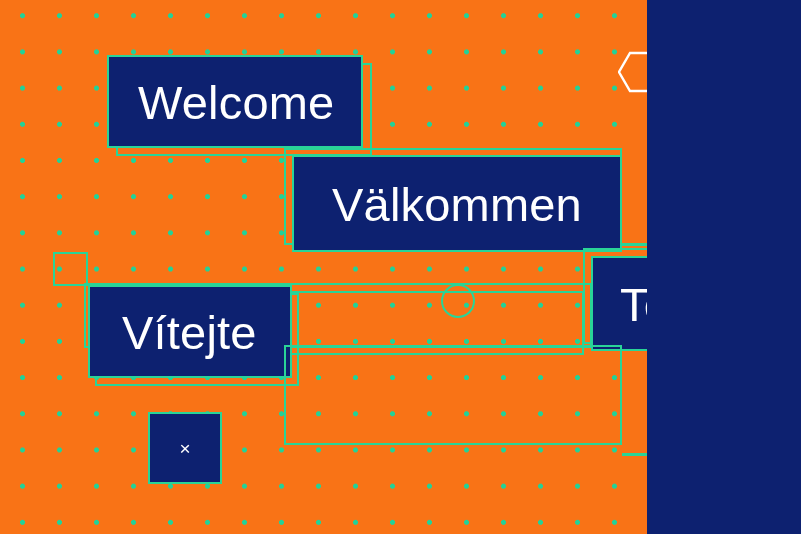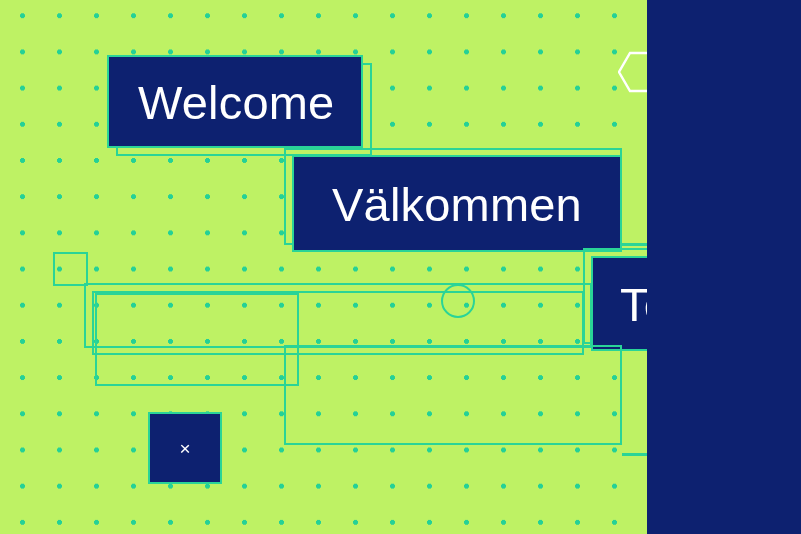--- a/index.html
+++ b/index.html
@@ -5,21 +5,21 @@
   html,body{margin:0;padding:0;}
   body{
     background:#0d2170;
     font-family:"Liberation Sans", sans-serif;
   }
   #stage{
     position:relative;
     width:647px;
     height:534px;
     overflow:hidden;
-    background:#bef264;
+    background:#f97316;
   }
   
   .dotgrid{
     position:absolute;
     top:0;left:0;
     width:801px;height:534px;
     background-image:radial-gradient(#25d196 2.4px, rgba(0,0,0,0) 2.6px);
     background-size:37px 36.2px;
     background-position:4px 70px;
     pointer-events:none;
@@ -100,20 +100,23 @@
   <div class="frame fill" style="left:292px; top:155px; width:330px; height:97px;">
     <span class="label" style="left:38px; top:50%; transform:translateY(-50%); font-size:47px;text-align:center;">Välkommen</span>
   </div>
 
   <div class="frame ghost" style="left:583px; top:248px; width:230px; height:96px;"></div>
   <div class="frame fill" style="left:591px; top:256px; width:225px; height:95px;">
     <span class="label" style="left:27px; top:50%; transform:translateY(-50%); font-size:47px;">Tervetuloa</span>
   </div>
 
   <div class="frame ghost" style="left:95px; top:293px; width:204px; height:93px;"></div>
+  <div class="frame fill" style="left:88px; top:285px; width:204px; height:93px;">
+    <span class="label" style="left:32px; top:50%; transform:translateY(-50%); font-size:47px;">Vítejte</span>
+  </div>
 
   <div class="frame ghost" style="left:284px; top:345px; width:338px; height:100px;"></div>
 
   <div class="closebox" style="left:148px; top:412px; width:74px; height:72px;">
     <span class="x">×</span>
   </div>
 
   <svg class="hex" style="left:618px; top:49px;" width="46" height="46" viewBox="0 0 46 46">
     <polygon points="12,4 34,4 45,23 34,42 12,42 1,23" fill="none" stroke="#ffffff" stroke-width="2.4"></polygon>
   </svg>

